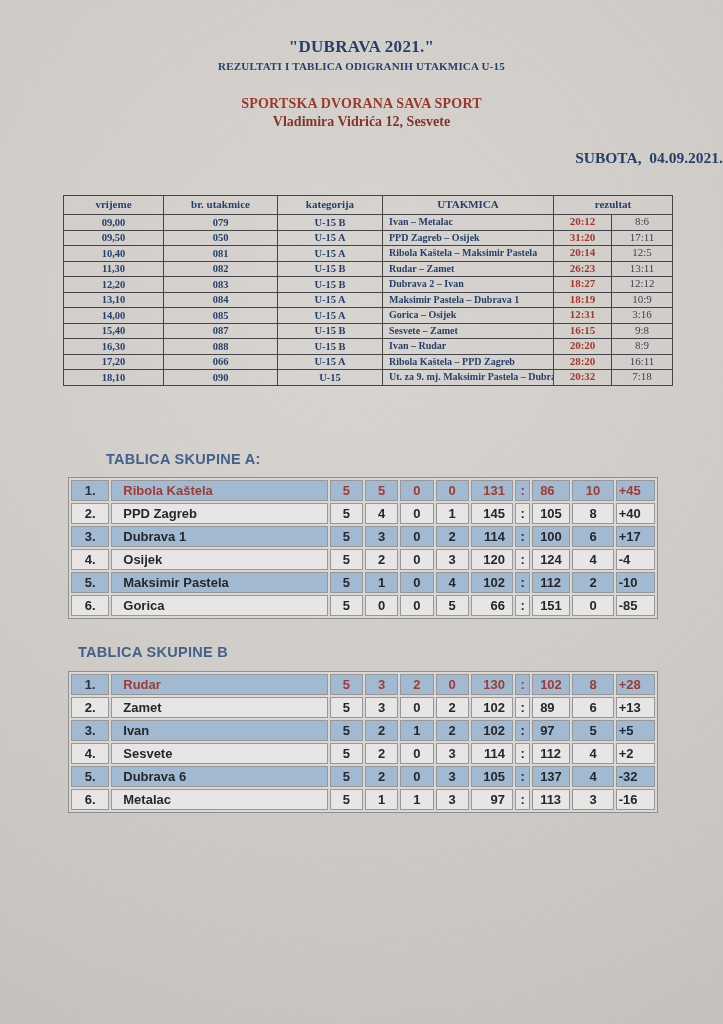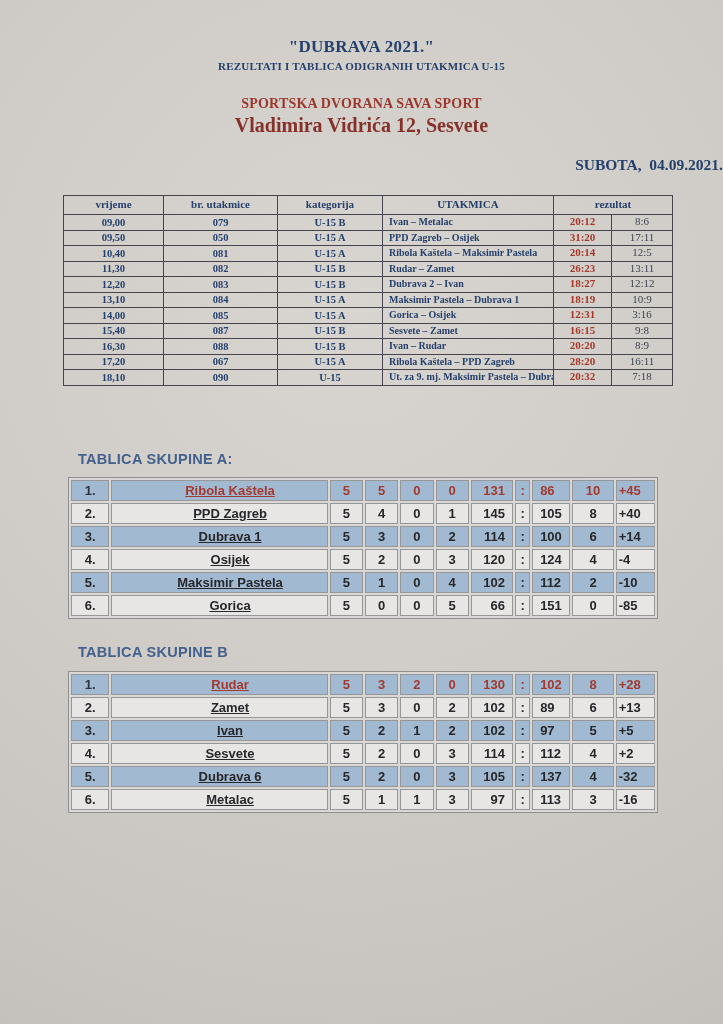--- a/index.html
+++ b/index.html
@@ -35,21 +35,21 @@
     margin-top: 3px;
     letter-spacing: .2px;
   }
   .venue {
     font-size: 14px; font-weight: bold;
     color: var(--venue-red, #9c372c);
     margin-top: 24px;
     letter-spacing: .2px;
   }
   .address {
-    font-size: 20px; font-weight: bold;
+    font-size: 14px; font-weight: bold;
     color: var(--address-red, #86322b);
     margin-top: 2px;
   }
   .date-line {
     font-size: 15.5px; font-weight: bold;
     color: var(--navy, #26406c);
     margin-top: 19px;
     white-space: pre;
     text-align: right;
   }
@@ -83,21 +83,21 @@
   
   .group-heading {
     position: absolute;
     left: 78px;
     font-family: "Liberation Sans", sans-serif;
     font-size: 14.5px;
     font-weight: bold;
     color: var(--heading-blue, #44608c);
     letter-spacing: .3px;
   }
-  #heading-a { top: 451px; }
+  #heading-a { top: 451px; margin-left: 28px; }
   #heading-b { top: 644px; }
 
   
   .standings {
     position: absolute;
     left: 68px;
     width: 590px;
     border-collapse: separate;
     border-spacing: 2px;
     background: #d9d8d6;
@@ -116,21 +116,21 @@
     height: 21px;
     line-height: 1;
     padding: 0 2px;
     text-align: center;
     white-space: nowrap;
     overflow: hidden;
   }
   .standings tr.shaded td { background: var(--row-blue, #a2bad1); }
   .standings tr.leader td { color: var(--leader-red, #a23a31); }
   .standings tr.leader td.g-pos { color: #2d3240; }
-  .standings td.g-team { text-align: center; padding-left: 23px; text-decoration: underline; }
+  .standings td.g-team { text-align: left; padding-left: 11px; }
   .standings td.g-gf { text-align: right; padding-right: 7px; }
   .standings td.g-ga { text-align: left; padding-left: 7px; }
   .standings td.g-diff { text-align: left; padding-right: 22px; }
 </style>
 </head>
 <body>
 
 <div class="photo">
 
   <div class="header-block">
@@ -237,21 +237,21 @@
     <td class="c-time">16,30</td>
     <td class="c-num">088</td>
     <td class="c-cat">U-15 B</td>
     <td class="c-match">Ivan – Rudar</td>
     <td class="c-res1">20:20</td>
     <td class="c-res2">8:9</td>
   </tr>
 
   <tr>
     <td class="c-time">17,20</td>
-    <td class="c-num">067</td>
+    <td class="c-num">066</td>
     <td class="c-cat">U-15 A</td>
     <td class="c-match">Ribola Kaštela – PPD Zagreb</td>
     <td class="c-res1">28:20</td>
     <td class="c-res2">16:11</td>
   </tr>
 
   <tr>
     <td class="c-time">18,10</td>
     <td class="c-num">090</td>
     <td class="c-cat">U-15</td>
@@ -311,21 +311,21 @@
     <td class="g-pos">3.</td>
     <td class="g-team">Dubrava 1</td>
     <td class="g-num">5</td>
     <td class="g-num">3</td>
     <td class="g-num">0</td>
     <td class="g-num">2</td>
     <td class="g-gf">114</td>
     <td class="g-colon">:</td>
     <td class="g-ga">100</td>
     <td class="g-pts">6</td>
-    <td class="g-diff">+14</td>
+    <td class="g-diff">+17</td>
   </tr>
 
   <tr>
     <td class="g-pos">4.</td>
     <td class="g-team">Osijek</td>
     <td class="g-num">5</td>
     <td class="g-num">2</td>
     <td class="g-num">0</td>
     <td class="g-num">3</td>
     <td class="g-gf">120</td>

